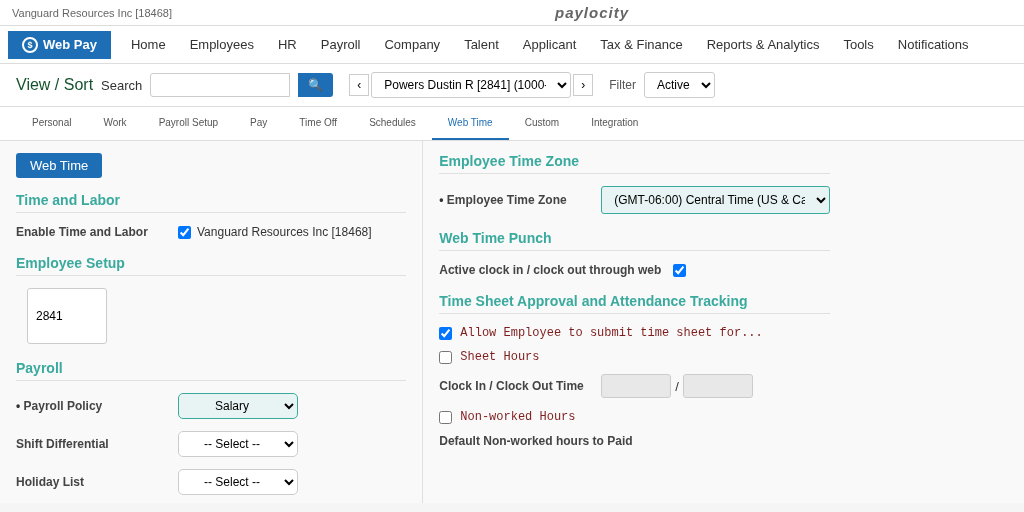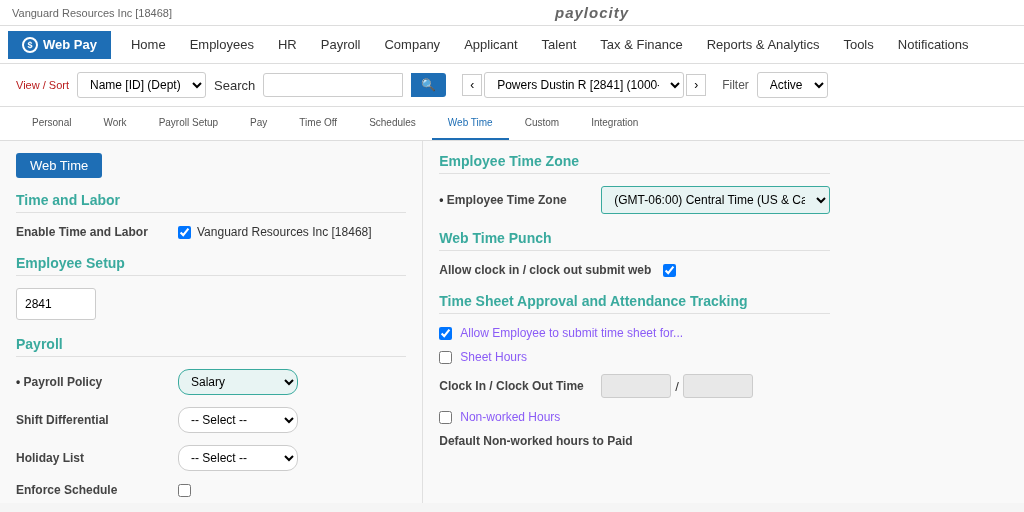--- a/index.html
+++ b/index.html
@@ -72,21 +72,21 @@
 
     
     .search-bar {
       background: #fff;
       border-bottom: 1px solid #ddd;
       padding: 8px 16px;
       display: flex;
       align-items: center;
       gap: 8px;
     }
-    .view-sort-label { font-size: 11px; color: #b91c1c; }
+    .view-sort-label { font-size: 16px; color: #14532d; }
     .view-sort-select {
       border: 1px solid #ccc;
       border-radius: 3px;
       padding: 4px 8px;
       font-size: 12px;
       background: #fff;
       cursor: pointer;
     }
     .search-label { font-size: 13px; color: #333; }
     .search-input {
@@ -206,32 +206,34 @@
     .form-value {
       font-size: 12px;
       color: #333;
       display: flex;
       align-items: center;
       gap: 6px;
     }
     .form-input {
       border: 1px solid #ccc;
       border-radius: 3px;
-      padding: 8px 8px;
+      padding: 20px 8px;
       font-size: 12px;
       width: 80px;
+      margin-left: 11px;
     }
     .form-select {
       border: 1px solid #ccc;
-      border-radius: 11px;
+      border-radius: 5px;
       padding: 4px 8px;
       font-size: 12px;
       background: #fff;
       cursor: pointer;
       min-width: 120px;
+      text-align: center;
     }
     .form-select.teal {
       background: #e8f4f3;
       border-color: #3aaa9e;
     }
 
     
     .two-col {
       display: flex;
       gap: 0;
@@ -249,21 +251,21 @@
       overflow-y: auto;
     }
 
     .checkbox-row {
       display: flex;
       align-items: center;
       gap: 8px;
       margin-bottom: 10px;
     }
     .checkbox-row input[type="checkbox"] { cursor: pointer; }
-    .checkbox-label { font-size: 12px; color: #8b5cf6; }
+    .checkbox-label { font-size: 12px; color: #7f1d1d; font-family: Liberation Mono, monospace; }
 
     .tz-select {
       width: 100%;
       border: 1px solid #3aaa9e;
       background: #e8f4f3;
       border-radius: 3px;
       padding: 5px 8px;
       font-size: 12px;
       cursor: pointer;
     }
@@ -297,34 +299,31 @@
   <div class="nav-brand">
     <span class="circle">$</span>
     <span>Web Pay</span>
   </div>
   <div class="nav-items">
     <div class="nav-item">Home</div>
     <div class="nav-item">Employees</div>
     <div class="nav-item">HR</div>
     <div class="nav-item">Payroll</div>
     <div class="nav-item">Company</div>
+    <div class="nav-item">Talent</div>
     <div class="nav-item">Applicant</div>
-    <div class="nav-item">Talent</div>
     <div class="nav-item">Tax &amp; Finance</div>
     <div class="nav-item">Reports &amp; Analytics</div>
     <div class="nav-item">Tools</div>
     <div class="nav-item">Notifications</div>
   </div>
 </div>
 
 <div class="search-bar">
   <span class="view-sort-label">View / Sort</span>
-  <select class="view-sort-select">
-    <option>Name [ID] (Dept)</option>
-  </select>
   <span class="search-label">Search</span>
   <input class="search-input" type="text" style="">
   <button class="search-btn">🔍</button>
   <div class="nav-arrows">
     <button class="nav-arrow-btn">‹</button>
     <select class="employee-select">
       <option>Powers Dustin R [2841] (1000-0...</option>
     </select>
     <button class="nav-arrow-btn">›</button>
   </div>
@@ -408,21 +407,21 @@
           <span class="form-label required">Employee Time Zone</span>
           <select class="tz-select">
             <option>(GMT-06:00) Central Time (US &amp; Canada)</option>
           </select>
         </div>
       </div>
 
       <div class="section-gap">
         <div class="section-title">Web Time Punch</div>
         <div class="form-row">
-          <span class="form-label">Allow clock in / clock out submit web</span>
+          <span class="form-label">Active clock in / clock out through web</span>
           <input type="checkbox" checked="" style="">
         </div>
       </div>
 
       <div class="section-gap">
         <div class="section-title">Time Sheet Approval and Attendance Tracking</div>
         <div class="checkbox-row">
           <input type="checkbox" checked="" style="">
           <span class="checkbox-label">Allow Employee to submit time sheet for...</span>
         </div>

